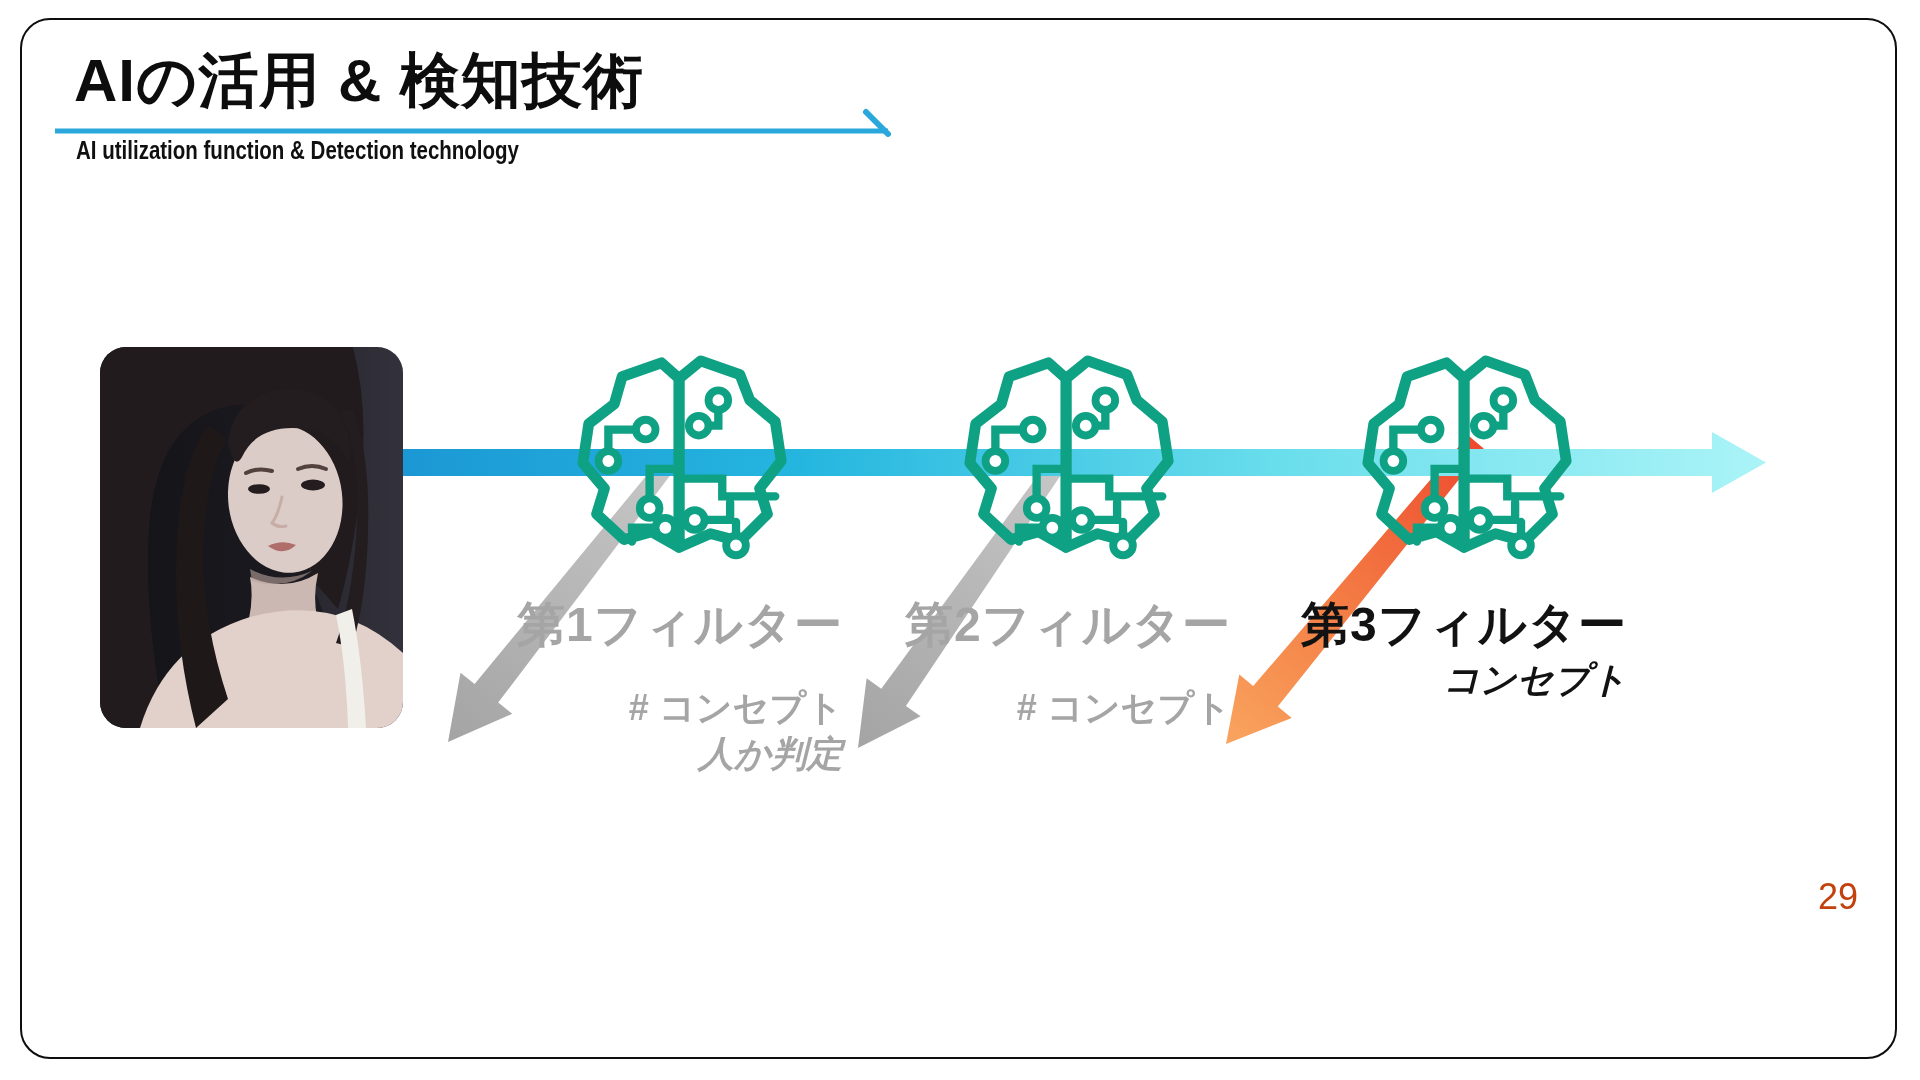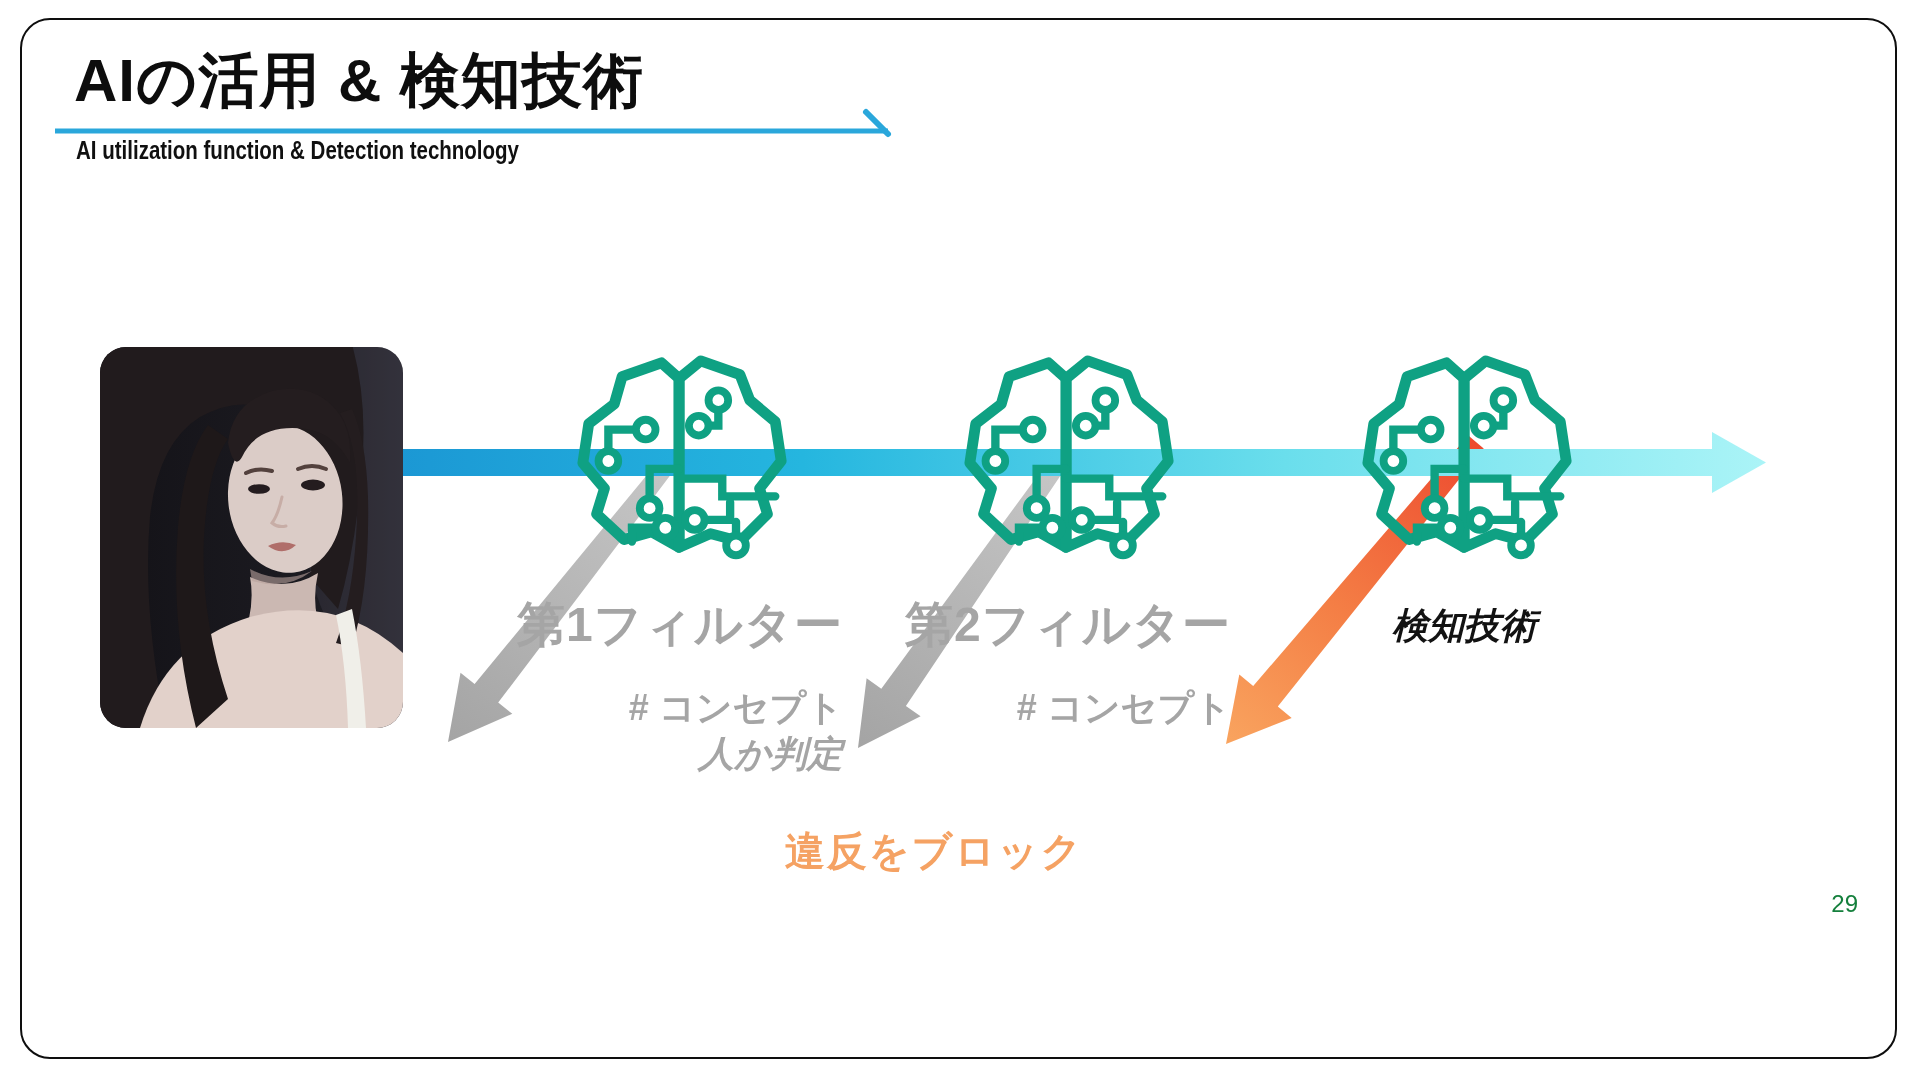--- a/index.html
+++ b/index.html
@@ -15,21 +15,21 @@
   .diagram{position:absolute;left:0;top:0;}
   .portrait{position:absolute;left:100px;top:347px;width:303px;height:381px;}
   .filter-label{position:absolute;top:598px;transform:translateX(-50%);
     text-align:right;font-weight:800;color:#a5a5a5;white-space:nowrap;}
   .f-name{font-size:48px;line-height:1.12;letter-spacing:1px;}
   .f-tag{font-size:36px;line-height:1.0;margin-top:38px;}
   .f-judge{font-size:36px;line-height:1.0;margin-top:10px;font-style:italic;}
   .filter-label.emph{color:#121212;}
   .block-banner{position:absolute;left:934px;top:824px;transform:translateX(-50%);
     font-size:40px;font-weight:800;color:#f5a263;letter-spacing:2px;white-space:nowrap;}
-  .page-num{position:absolute;right:62px;bottom:38px;font-size:24px;font-weight:400;color:#15803d;}
+  .page-num{position:absolute;right:62px;bottom:38px;font-size:36px;font-weight:400;color:#c2410c;}
 </style>
 </head>
 <body>
 
 <div class="stage">
   <div class="card"></div>
 
   <div class="title">AIの活用 &amp; 検知技術</div>
   <svg class="underline-svg" width="860" height="44">
     <path d="M5 28 H838" stroke="#2aa7db" stroke-width="5" fill="none"></path>
@@ -136,19 +136,19 @@
   <div class="filter-label" style="left:680px">
     <div class="f-name">第1フィルター</div>
     <div class="f-tag"># コンセプト</div>
     <div class="f-judge">人か判定</div>
   </div>
   <div class="filter-label" style="left:1068px">
     <div class="f-name">第2フィルター</div>
     <div class="f-tag"># コンセプト</div>
   </div>
   <div class="filter-label emph" style="left:1464px">
-    <div class="f-judge">検知技術</div>
+    <div class="f-name">第3フィルター</div>
+    <div class="f-judge">コンセプト</div>
   </div>
 
-  <div class="block-banner">違反をブロック</div>
 
   <div class="page-num">29</div>
 </div>
 
 </body></html>

